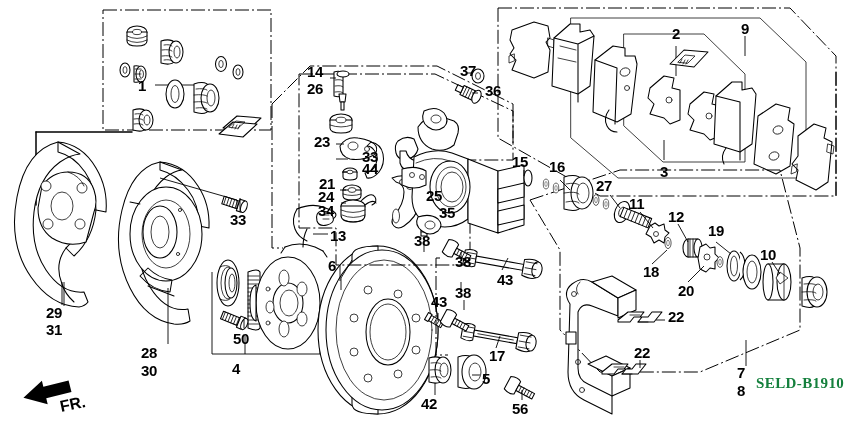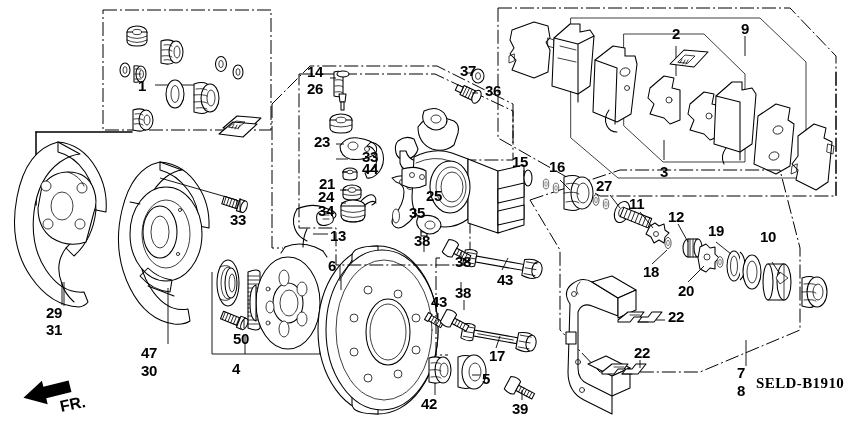--- a/index.html
+++ b/index.html
@@ -4,21 +4,21 @@
 <style>
   html,body{margin:0;padding:0;background:#ffffff;}
   body{width:850px;height:425px;overflow:hidden;
        font-family:"Liberation Sans", sans-serif;}
   #stage{position:relative;width:850px;height:425px;background:#fff;}
   #art{position:absolute;left:0;top:0;width:850px;height:425px;}
   .lbl{position:absolute;font-family:"Liberation Sans", sans-serif;
        font-size:15px;font-weight:700;color:#000;line-height:15px;
        white-space:nowrap;letter-spacing:-0.3px;}
   .code{position:absolute;font-family:"Liberation Serif", serif;
-        font-size:15px;font-weight:700;color:#000000;letter-spacing:0.4px;}
+        font-size:15px;font-weight:700;color:#15803d;letter-spacing:0.4px;}
   .frtxt{position:absolute;font-family:"Liberation Sans", sans-serif;
          font-weight:700;font-size:16px;color:#000;
          transform:rotate(-12deg);transform-origin:left bottom;}
 </style>
 </head>
 <body>
 
 <div id="stage">
 
   <svg id="art" viewBox="0 0 850 425">
@@ -575,53 +575,53 @@
 
   <div class="lbl" style="left:138px;top:78px;">1</div>
   <div class="lbl" style="left:672px;top:26px;">2</div>
   <div class="lbl" style="left:660px;top:164px;">3</div>
   <div class="lbl" style="left:232px;top:361px;">4</div>
   <div class="lbl" style="left:482px;top:371px;">5</div>
   <div class="lbl" style="left:328px;top:258px;">6</div>
   <div class="lbl" style="left:737px;top:365px;">7</div>
   <div class="lbl" style="left:737px;top:383px;">8</div>
   <div class="lbl" style="left:741px;top:21px;">9</div>
-  <div class="lbl" style="left:760px;top:229px;">10</div>
+  <div class="lbl" style="left:760px;top:247px;">10</div>
   <div class="lbl" style="left:629px;top:196px;">11</div>
   <div class="lbl" style="left:668px;top:209px;">12</div>
   <div class="lbl" style="left:330px;top:228px;">13</div>
   <div class="lbl" style="left:307px;top:64px;">14</div>
   <div class="lbl" style="left:512px;top:154px;">15</div>
   <div class="lbl" style="left:549px;top:159px;">16</div>
   <div class="lbl" style="left:489px;top:348px;">17</div>
   <div class="lbl" style="left:643px;top:264px;">18</div>
   <div class="lbl" style="left:708px;top:223px;">19</div>
   <div class="lbl" style="left:678px;top:283px;">20</div>
   <div class="lbl" style="left:319px;top:176px;">21</div>
   <div class="lbl" style="left:668px;top:309px;">22</div>
   <div class="lbl" style="left:634px;top:345px;">22</div>
   <div class="lbl" style="left:314px;top:134px;">23</div>
   <div class="lbl" style="left:318px;top:189px;">24</div>
   <div class="lbl" style="left:426px;top:188px;">25</div>
   <div class="lbl" style="left:307px;top:81px;">26</div>
   <div class="lbl" style="left:596px;top:178px;">27</div>
-  <div class="lbl" style="left:141px;top:345px;">47</div>
+  <div class="lbl" style="left:141px;top:345px;">28</div>
   <div class="lbl" style="left:46px;top:305px;">29</div>
   <div class="lbl" style="left:141px;top:363px;">30</div>
   <div class="lbl" style="left:46px;top:322px;">31</div>
   <div class="lbl" style="left:497px;top:272px;">43</div>
   <div class="lbl" style="left:314px;top:149px;margin-left:48px;">33</div>
   <div class="lbl" style="left:318px;top:203px;">34</div>
-  <div class="lbl" style="left:409px;top:205px;">35</div>
+  <div class="lbl" style="left:439px;top:205px;">35</div>
   <div class="lbl" style="left:477px;top:83px;margin-left:8px;">36</div>
   <div class="lbl" style="left:444px;top:63px;margin-left:16px;">37</div>
   <div class="lbl" style="left:455px;top:254px;">38</div>
   <div class="lbl" style="left:455px;top:285px;">38</div>
   <div class="lbl" style="left:414px;top:233px;">38</div>
-  <div class="lbl" style="left:512px;top:401px;">39</div>
+  <div class="lbl" style="left:512px;top:401px;">56</div>
   <div class="lbl" style="left:233px;top:331px;">50</div>
   <div class="lbl" style="left:230px;top:212px;">33</div>
   <div class="lbl" style="left:421px;top:396px;">42</div>
   <div class="lbl" style="left:431px;top:294px;">43</div>
   <div class="lbl" style="left:326px;top:161px;margin-left:36px;">44</div>
 
   <div class="frtxt" style="left:62px;top:398px;">FR.</div>
   <div class="code" style="left:756px;top:375px;">SELD-B1910</div>
 
 </div>

